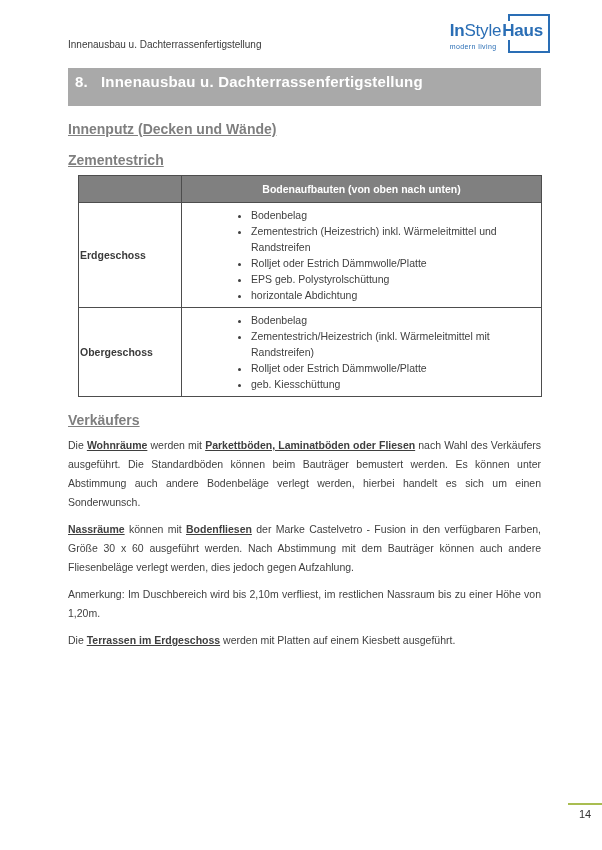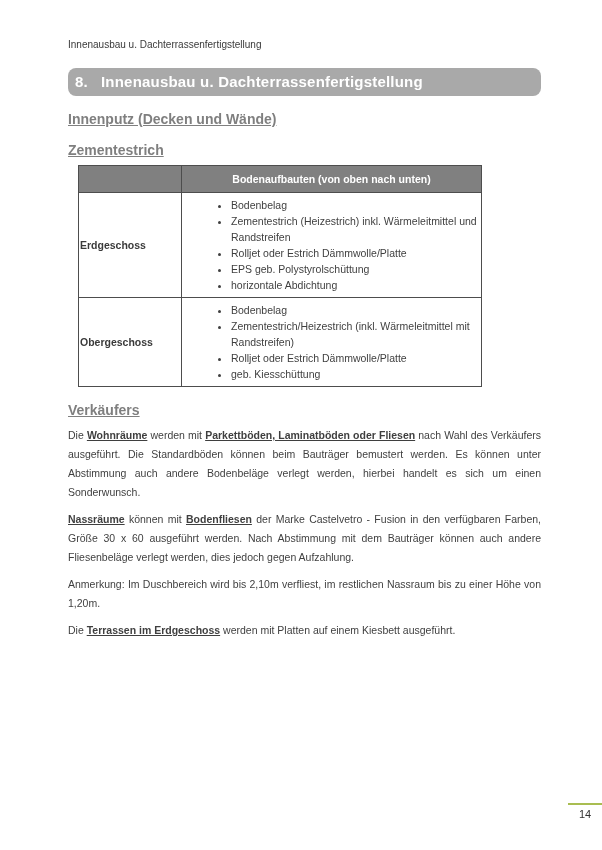--- a/index.html
+++ b/index.html
@@ -13,47 +13,53 @@
   .logo { position:absolute; top:21px; right:58px; }
   .logo-text { position:relative; font-size:17px; color:#2a6eb5; white-space:nowrap; letter-spacing:-0.2px; }
   .logo-square { position:absolute; top:-7px; right:-6px; width:38px; height:35px; border:2px solid #2a6eb5; z-index:0; }
   .lt-bold { font-weight:700; position:relative; z-index:1; }
   .lt-light { font-weight:400; position:relative; z-index:1; }
   .lt-haus { background:#ffffff; padding:0 1px; }
   .logo-tagline { font-size:7px; color:#2a6eb5; margin-top:2px; letter-spacing:0.4px; }
 
   
   .content { padding:68px 61px 0 68px; }
-  .section-bar { background:#a9a9a9; color:#ffffff; font-weight:700; font-size:15px; height:28px; line-height:28px; padding-left:7px; letter-spacing:0.2px;border-radius:8px; }
+  .section-bar { background:#a9a9a9; color:#ffffff; font-weight:700; font-size:15px; height:38px; line-height:28px; padding-left:7px; letter-spacing:0.2px; }
   .section-number { display:inline-block; min-width:26px; }
   p.body { font-size:10.5px; line-height:19px; text-align:justify; margin:8px 0 0 0; color:#3f3f3f; }
   p.body b { font-weight:700;text-decoration:underline; }
   .subheading { font-size:14px; font-weight:700; color:#7f7f7f; text-decoration:underline; margin:15px 0 0 0; }
 
   
-  table.floors { border-collapse:collapse; margin:7px 0 0 10px; width:404px; font-size:10.5px; table-layout:fixed; }
+  table.floors { border-collapse:collapse; margin:7px 0 0 10px; width:464px; font-size:10.5px; table-layout:fixed; }
   table.floors td { border:1px solid #4d4d4d; }
   .th-row td { background:#808080; height:24px; }
   .th-title { color:#ffffff; font-weight:700; text-align:center; }
   .col-label { width:100px; font-weight:700; vertical-align:middle; color:#3a3a3a; }
-  .col-items ul { margin:3px 0; padding-left:48px; }
+  .col-items ul { margin:3px 0; padding-left:68px; }
   .col-items li { line-height:16px; color:#3f3f3f; }
 
   
   .footer { position:absolute; top:803px; right:0; width:34px; text-align:center; }
   .footer-rule { height:2px; background:#a9bd51; margin-bottom:3px; }
   .page-number { font-size:11px; color:#333333; }
 </style>
 </head>
 <body>
 
 <div class="page">
 
   <div class="running-title">Innenausbau u. Dachterrassenfertigstellung</div>
 
+  <div class="logo">
+    <div class="logo-text">
+      <span class="logo-square"></span><span class="lt-bold">In</span><span class="lt-light">Style</span><span class="lt-bold lt-haus">Haus</span>
+    </div>
+    <div class="logo-tagline">modern living</div>
+  </div>
 
   <div class="content">
 
     <div class="section-bar">
       <span class="section-number">8.</span><span>Innenausbau u. Dachterrassenfertigstellung</span>
     </div>
 
 
     <h3 class="subheading">Innenputz (Decken und Wände)</h3>
 

